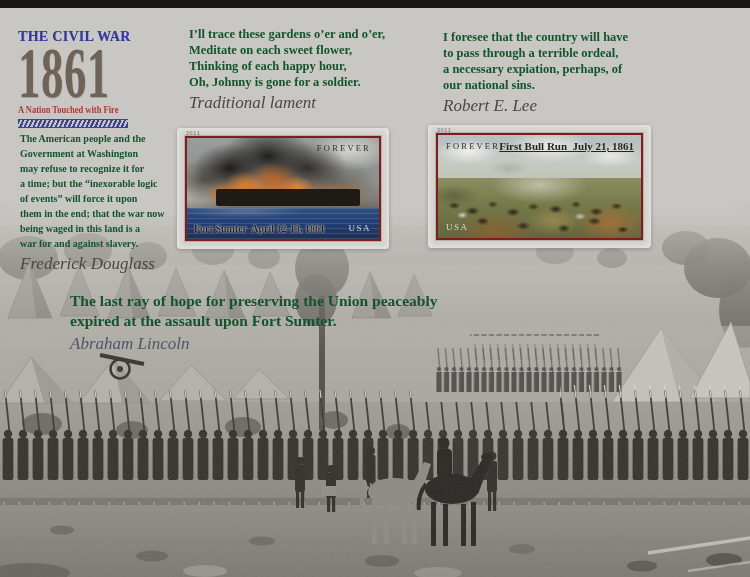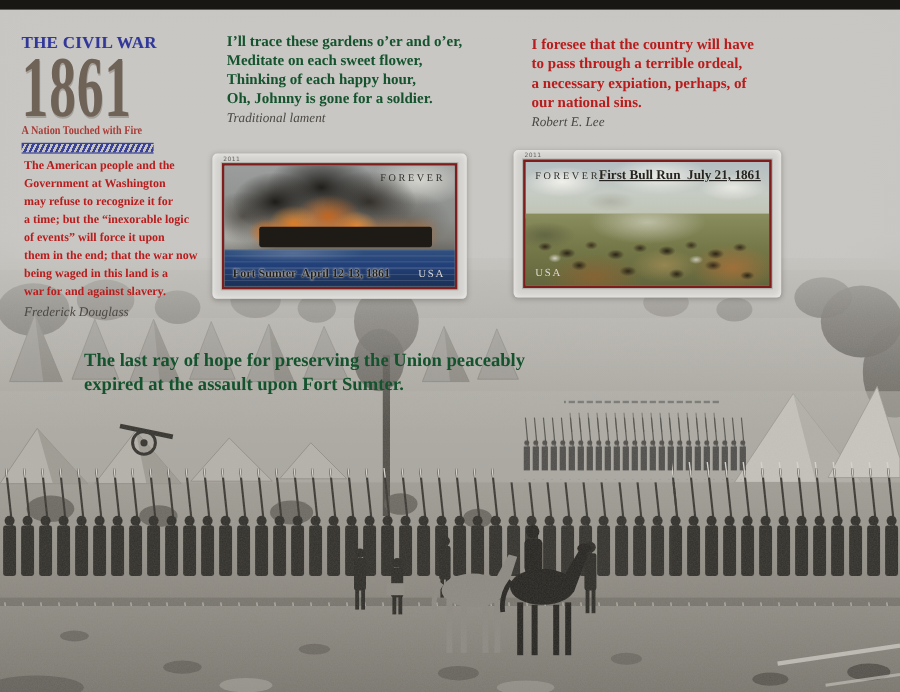--- a/index.html
+++ b/index.html
@@ -32,23 +32,23 @@
     text-shadow:1px 1px 0 rgba(100,90,80,.35);}
   .logo-sub{font-weight:bold;font-size:10px;color:#a93c37;white-space:nowrap;
     transform:scaleX(.85);transform-origin:0 0;margin-top:2px;}
   .ornament{width:110px;height:7px;margin-top:4px;
     border-top:1px solid #3a4398;border-bottom:1px solid #3a4398;
     background:repeating-linear-gradient(115deg,#3a4398 0 2px,#c4c3bf 2px 4px);}
 
   
   .quote{position:absolute;}
   .q-text{font-weight:bold;white-space:pre-line;}
-  .q-attr{font-style:italic;margin-top:3px;font-size:11px;color:#4b4742;}
+  .q-attr{font-style:italic;margin-top:3px;font-size:17px;color:#4b4742;}
   .blue .q-text{color:#14532d;}
-  .dark .q-text{color:#b91c1c;}
+  .dark .q-text{color:#14532d;}
   .q-lament{left:189px;top:26px;width:240px;}
   .q-lament .q-text{font-size:12.5px;line-height:16px;}
   .q-lee{left:443px;top:29px;width:250px;}
   .q-lee .q-text{font-size:12.5px;line-height:16px;}
   .q-douglass{left:20px;top:131px;width:168px;}
   .q-douglass .q-text{font-size:10px;line-height:15px;}
   .q-lincoln{left:70px;top:291px;width:380px;}
   .q-lincoln .q-text{font-size:15.5px;line-height:19.5px;}
   .q-lincoln .q-attr{color:#4f5468;margin-top:4px;}
   .q-jackson{left:440px;top:252px;width:260px;}
@@ -344,20 +344,21 @@
 of events” will force it upon
 them in the end; that the war now
 being waged in this land is a
 war for and against slavery.</div>
     <div class="q-attr">Frederick Douglass</div>
   </div>
 
   <div class="quote blue q-lincoln">
     <div class="q-text">The last ray of hope for preserving the Union peaceably
 expired at the assault upon Fort Sumter.</div>
+    <div class="q-attr">Abraham Lincoln</div>
   </div>
 
 
   <div class="panel panel1">
     <div class="micro">2011</div>
     <div class="stamp">
       <div class="s1-sky"></div>
       <div class="s1-smoke"></div>
       <div class="s1-flames"></div>
       <div class="s1-fort"></div>

